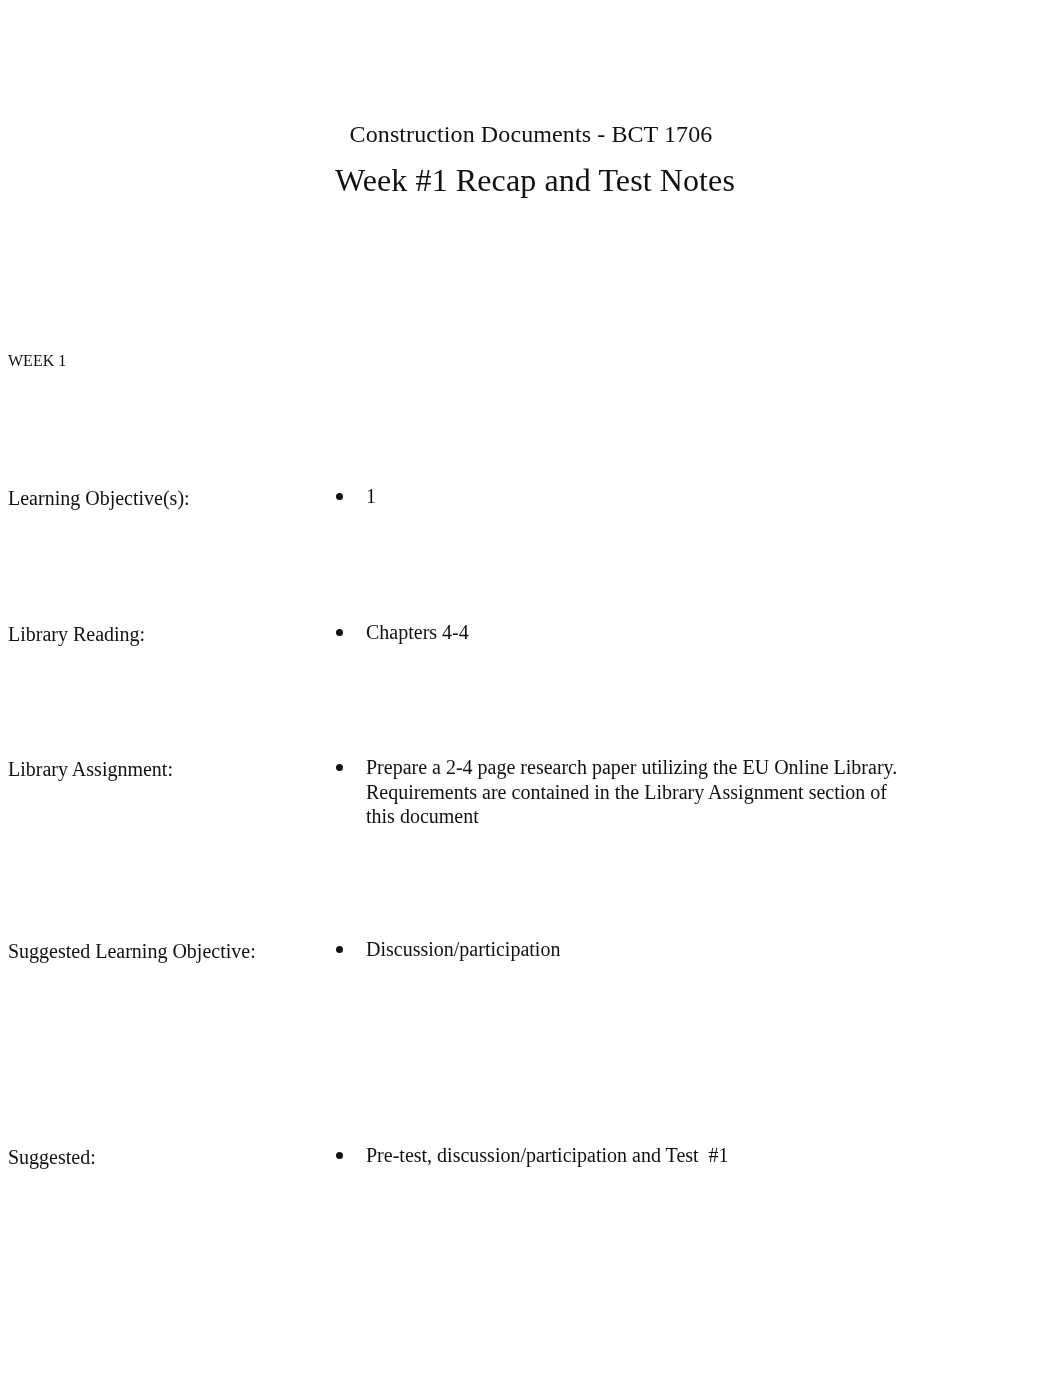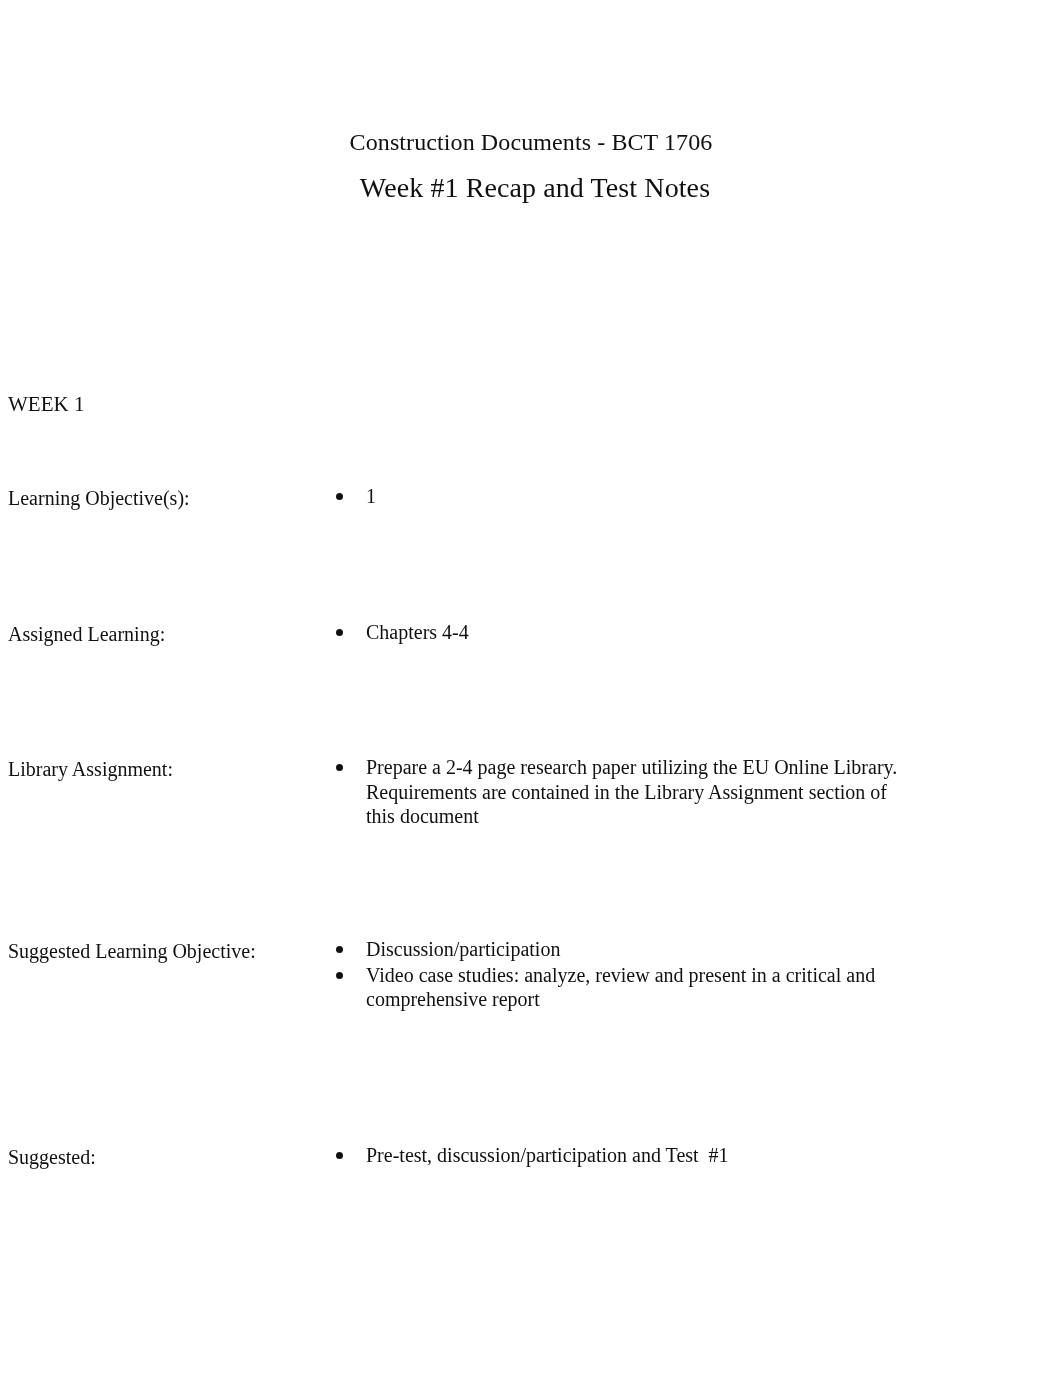--- a/index.html
+++ b/index.html
@@ -28,40 +28,39 @@
 
   
   .title-block {
     text-align: center;
     padding-top: 119px;
   }
   .doc-title {
     font-size: 24px;
     line-height: 30px;
     font-weight: normal;
-    margin: 8px;
+    margin: 0;
     letter-spacing: 0.1px;
   }
   .doc-subtitle {
-    font-size: 28px;
+    font-size: 32px;
     line-height: 30px;
     font-weight: normal;
     margin: 16px 0 0 8px;
     letter-spacing: 0.1px;
   }
 
   
   .week-heading {
     position: absolute;
     left: 8px;
     top: 348px;
-    font-size: 21px;
+    font-size: 16px;
     line-height: 26px;
     white-space: nowrap;
-    margin-top: 43px;
   }
 
   
   .rows {
     position: absolute;
     left: 0;
     top: 0;
     width: 1062px;
   }
   .row {
@@ -148,21 +147,21 @@
         <ul class="bullets">
           <li>
             <span class="bullet-dot"></span>
             <span class="li-text">1</span>
           </li>
         </ul>
       </div>
     </div>
 
     <div class="row" id="row-reading">
-      <div class="row-label">Assigned Learning:</div>
+      <div class="row-label">Library Reading:</div>
       <div class="row-content">
         <ul class="bullets">
           <li>
             <span class="bullet-dot"></span>
             <span class="li-text">Chapters 4-4</span>
           </li>
         </ul>
       </div>
     </div>
 
@@ -179,24 +178,20 @@
     </div>
 
     <div class="row" id="row-activities">
       <div class="row-label">Suggested Learning Objective:</div>
       <div class="row-content">
         <ul class="bullets">
           <li>
             <span class="bullet-dot"></span>
             <span class="li-text">Discussion/participation</span>
           </li>
-          <li>
-            <span class="bullet-dot"></span>
-            <span class="li-text">Video case studies: analyze, review and present in a critical and comprehensive report</span>
-          </li>
         </ul>
       </div>
     </div>
 
     <div class="row" id="row-evaluation">
       <div class="row-label">Suggested:</div>
       <div class="row-content">
         <ul class="bullets">
           <li>
             <span class="bullet-dot"></span>

